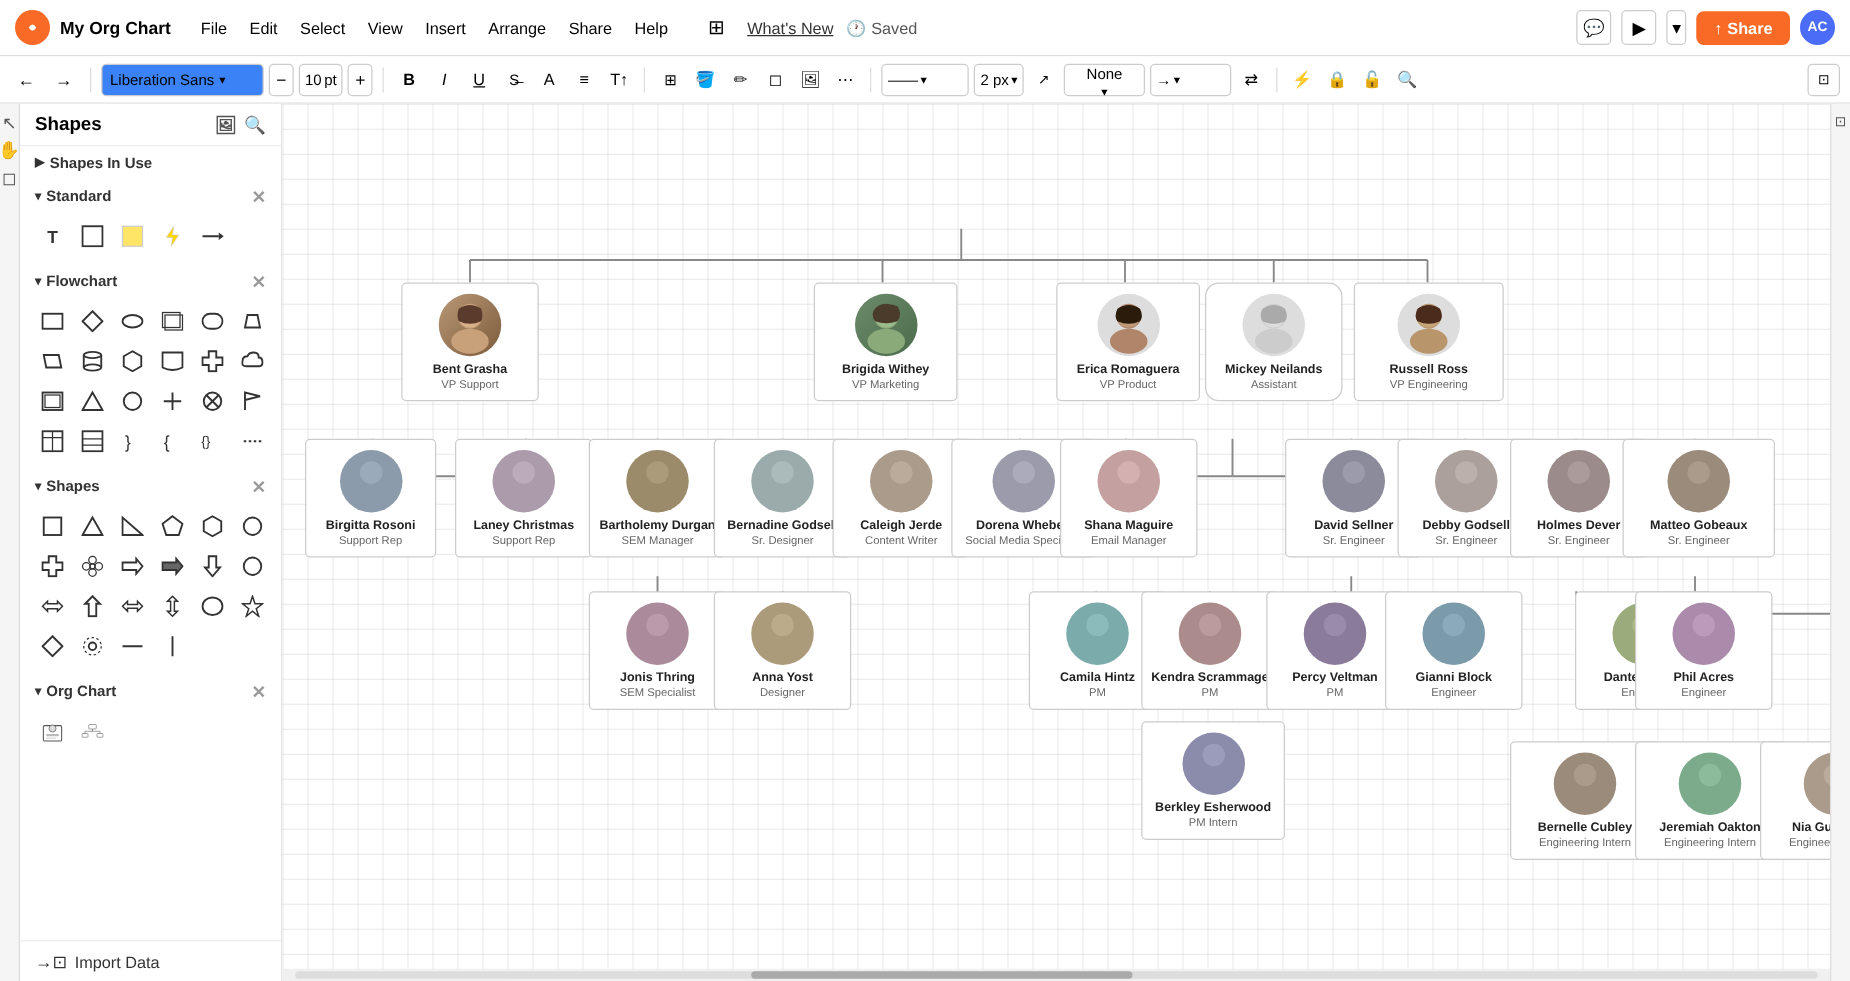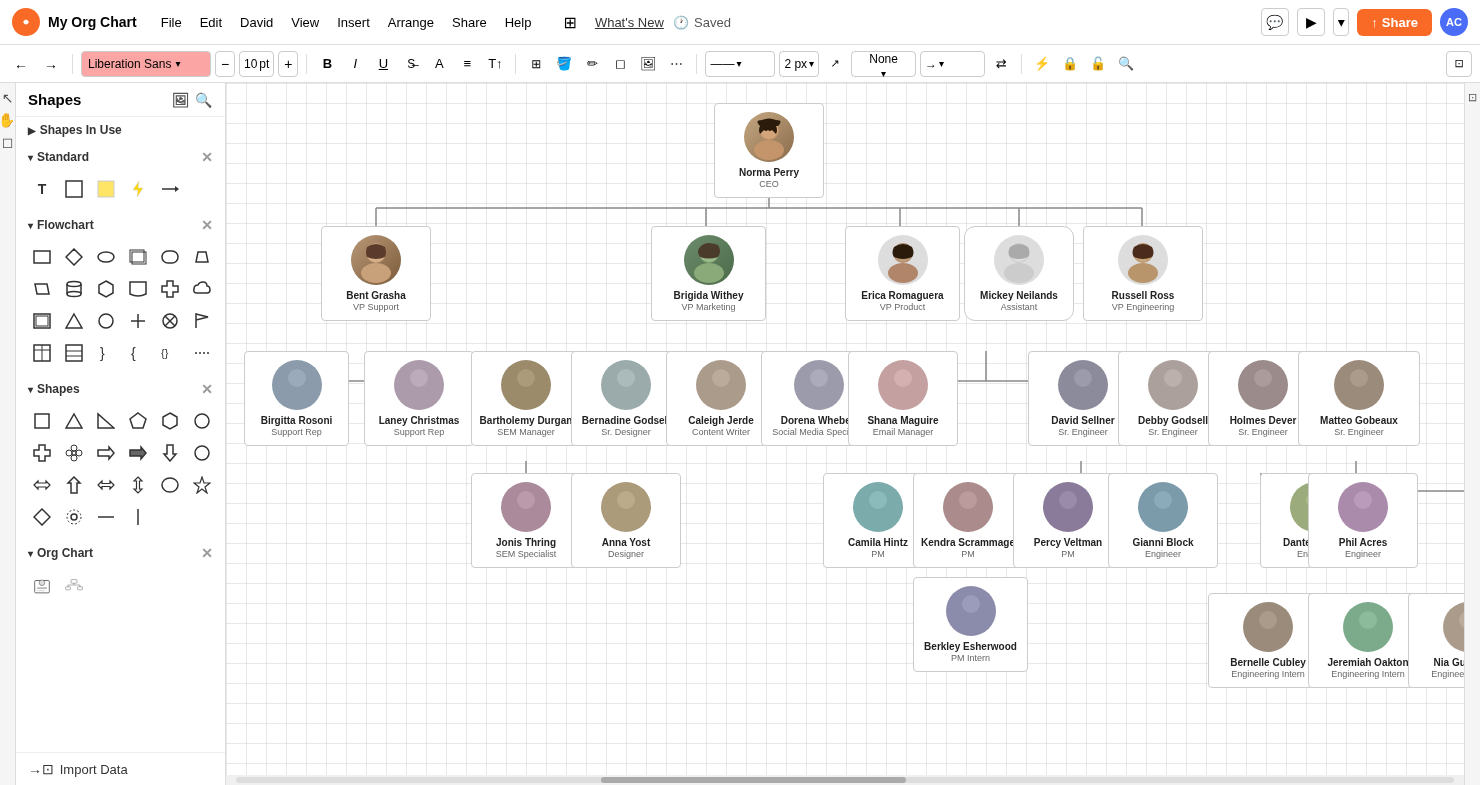--- a/index.html
+++ b/index.html
@@ -51,21 +51,21 @@
       background: #fff;
       border-bottom: 1px solid #ddd;
       display: flex;
       align-items: center;
       padding: 0 8px;
       gap: 4px;
     }
     .toolbar-separator { width: 1px; height: 20px; background: #ddd; margin: 0 4px; }
     .font-selector {
       height: 26px; border: 1px solid #ccc; border-radius: 4px;
-      background: #fca5a5; font-size: 12px; padding: 0 6px; display: flex; align-items: center;
+      background: #3b82f6; font-size: 12px; padding: 0 6px; display: flex; align-items: center;
       gap: 4px; min-width: 130px;
     }
     .fmt-btn {
       width: 24px; height: 24px; border: none; background: none; cursor: pointer;
       font-size: 13px; display: flex; align-items: center; justify-content: center;
       border-radius: 3px;
     }
     .line-selector {
       height: 26px; border: 1px solid #ccc; border-radius: 4px;
       background: white; font-size: 11px; padding: 0 4px;
@@ -242,21 +242,21 @@
   <div class="app-logo">
     <svg width="16" height="16" viewBox="0 0 16 16">
       <circle cx="8" cy="8" r="7" fill="#f96a27"></circle>
       <path d="M5 8 Q8 3 11 8 Q8 13 5 8Z" fill="white"></path>
     </svg>
   </div>
   <div class="app-title">My Org Chart</div>
   <div class="menu-bar">
     <span class="menu-item">File</span>
     <span class="menu-item">Edit</span>
-    <span class="menu-item">David</span>
+    <span class="menu-item">Select</span>
     <span class="menu-item">View</span>
     <span class="menu-item">Insert</span>
     <span class="menu-item">Arrange</span>
     <span class="menu-item">Share</span>
     <span class="menu-item">Help</span>
     <span style="width:12px;"></span>
     <span class="menu-item" style="font-size:16px;">⊞</span>
     <span class="menu-item whats-new">What's New</span>
     <span class="saved-label">
       <span>🕐</span>
@@ -769,34 +769,20 @@
       <line x1="742" y1="505" x2="742" y2="518" class="connector-line"></line>
       <line x1="742" y1="518" x2="742" y2="512" class="connector-line"></line>
 
       <line x1="1240" y1="505" x2="1240" y2="518" class="connector-line"></line>
       <line x1="1035" y1="518" x2="1240" y2="518" class="connector-line"></line>
       <line x1="1035" y1="518" x2="1035" y2="512" class="connector-line"></line>
       <line x1="1135" y1="518" x2="1135" y2="512" class="connector-line"></line>
       <line x1="1240" y1="518" x2="1240" y2="512" class="connector-line"></line>
     </svg>
 
-    <div class="node" style="left:488px;top:20px;width:110px;">
-      <div class="node-photo" style="background:linear-gradient(135deg,#c4a882,#8B6B4B);">
-        <svg viewBox="0 0 50 50" width="50" height="50">
-          <circle cx="25" cy="18" r="10" fill="#c4956B"></circle>
-          <ellipse cx="25" cy="38" rx="15" ry="10" fill="#c4956B"></ellipse>
-          <circle cx="25" cy="18" r="9" fill="#d4a57B"></circle>
-
-          <path d="M16,14 Q10,8 18,8 Q25,5 32,8 Q40,8 34,14" fill="#2B1B0B"></path>
-          <path d="M16,14 Q14,18 16,22 Q18,20 20,18 Q22,20 24,18 Q26,20 28,18 Q30,20 32,22 Q34,18 32,14" fill="#2B1B0B"></path>
-        </svg>
-      </div>
-      <div class="node-name">Norma Perry</div>
-      <div class="node-title">CEO</div>
-    </div>
 
     <div class="node" style="left:95px;top:143px;width:110px;">
       <div class="node-photo" style="background:linear-gradient(135deg,#b89876,#7B5B3B);">
         <svg viewBox="0 0 50 50" width="50" height="50">
           <circle cx="25" cy="18" r="10" fill="#c8a07A"></circle>
           <ellipse cx="25" cy="38" rx="15" ry="10" fill="#c8a07A"></ellipse>
           <circle cx="25" cy="18" r="9" fill="#d8b08A"></circle>
           <path d="M16,12 Q25,6 34,12 Q36,18 34,22 Q25,26 16,22 Q14,18 16,12" fill="#5B3B2B"></path>
         </svg>
       </div>

